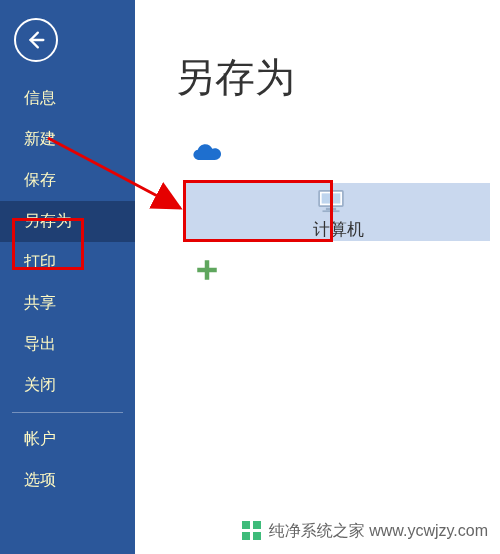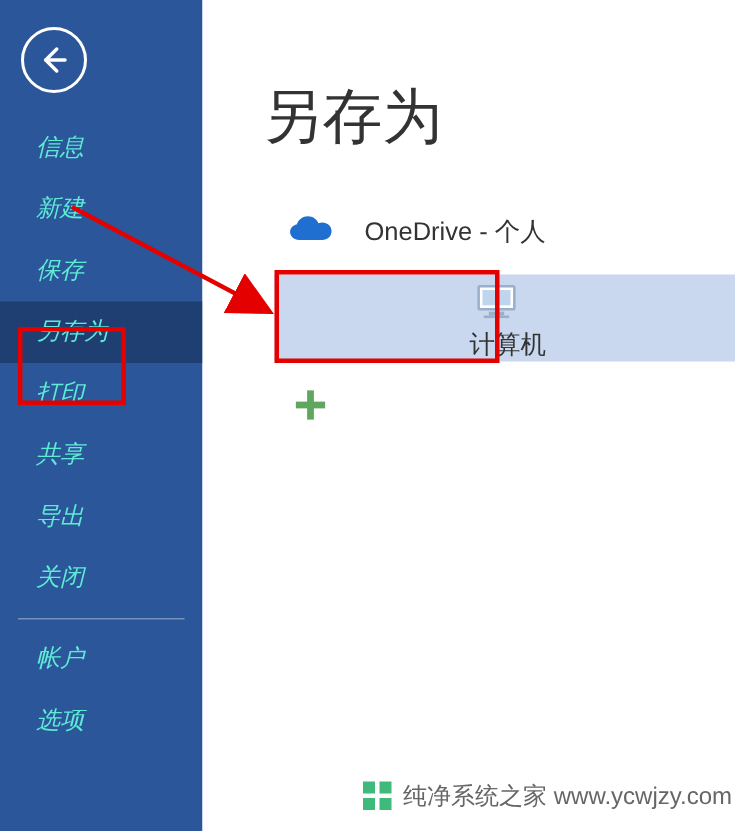--- a/index.html
+++ b/index.html
@@ -2,21 +2,21 @@
 <html><head>
 <meta charset="utf-8">
 <style>
   html,body{margin:0;padding:0;font-family:"Microsoft YaHei","Segoe UI",sans-serif;background:#fff;}
   #stage{position:relative;width:500px;height:554px;overflow:hidden;background:#fff;}
   
   .sidebar{position:absolute;left:0;top:0;width:135px;height:554px;background:#2B579A;color:#fff;}
   .back-btn{position:absolute;left:14px;top:18px;width:44px;height:44px;border:2px solid #fff;border-radius:50%;box-sizing:border-box;display:flex;align-items:center;justify-content:center;cursor:pointer;}
   .back-btn svg{width:22px;height:22px;}
   .nav{position:absolute;left:0;top:78px;width:100%;}
-  .nav-item{padding:10px 4px 10px 24px;font-size:16px;color:#5eead4;cursor:pointer;font-style:italic;}
+  .nav-item{padding:10px 4px 10px 24px;font-size:16px;color:#fef9c3;cursor:pointer;}
   .nav-item.selected{background:#1F3F73;}
   .nav-sep{height:1px;background:rgba(255,255,255,0.35);margin:6px 12px;}
   
   .titlebar{position:absolute;right:10px;top:6px;font-size:14.5px;color:#666;}
   
   .main{position:absolute;left:135px;top:0;right:0;bottom:0;background:#fff;}
   .page-title{position:absolute;left:40px;top:50px;font-size:40px;color:#333;font-weight:300;}
   .locations{position:absolute;left:48px;top:125px;right:10px;}
   .loc{display:flex;align-items:center;height:58px;padding-left:4px;font-size:17px;color:#333;cursor:pointer;}
   .loc .ico{width:40px;height:40px;display:flex;align-items:center;justify-content:center;margin-right:16px;}
@@ -61,21 +61,20 @@
     <div class="page-title">另存为</div>
 
     <div class="locations">
 
       <div class="loc">
         <span class="ico">
           <svg viewBox="0 0 40 40" width="34" height="34">
             <path d="M11 27c-4 0-7-3-7-6.2 0-3 2.2-5.4 5.2-5.9C10.5 11 14 8.5 18 8.5c3.7 0 6.9 2.2 8.2 5.4 1-.4 2-.6 3-.6 4.2 0 7.3 3 7.3 6.8 0 3.8-3.1 6.9-7.3 6.9H11z" fill="#1E6FCF"></path>
           </svg>
         </span>
-        <span>OneDrive - 个人</span>
       </div>
 
       <div class="loc selected">
         <span class="ico">
           <svg viewBox="0 0 40 40" width="34" height="34">
             <rect x="6" y="8" width="28" height="18" rx="1" fill="#fff" stroke="#9AAFC9" stroke-width="2"></rect>
             <rect x="9" y="11" width="22" height="12" fill="#BFD5EE"></rect>
             <rect x="14" y="28" width="12" height="3" fill="#9AAFC9"></rect>
             <rect x="10" y="31" width="20" height="2" fill="#9AAFC9"></rect>
           </svg>

